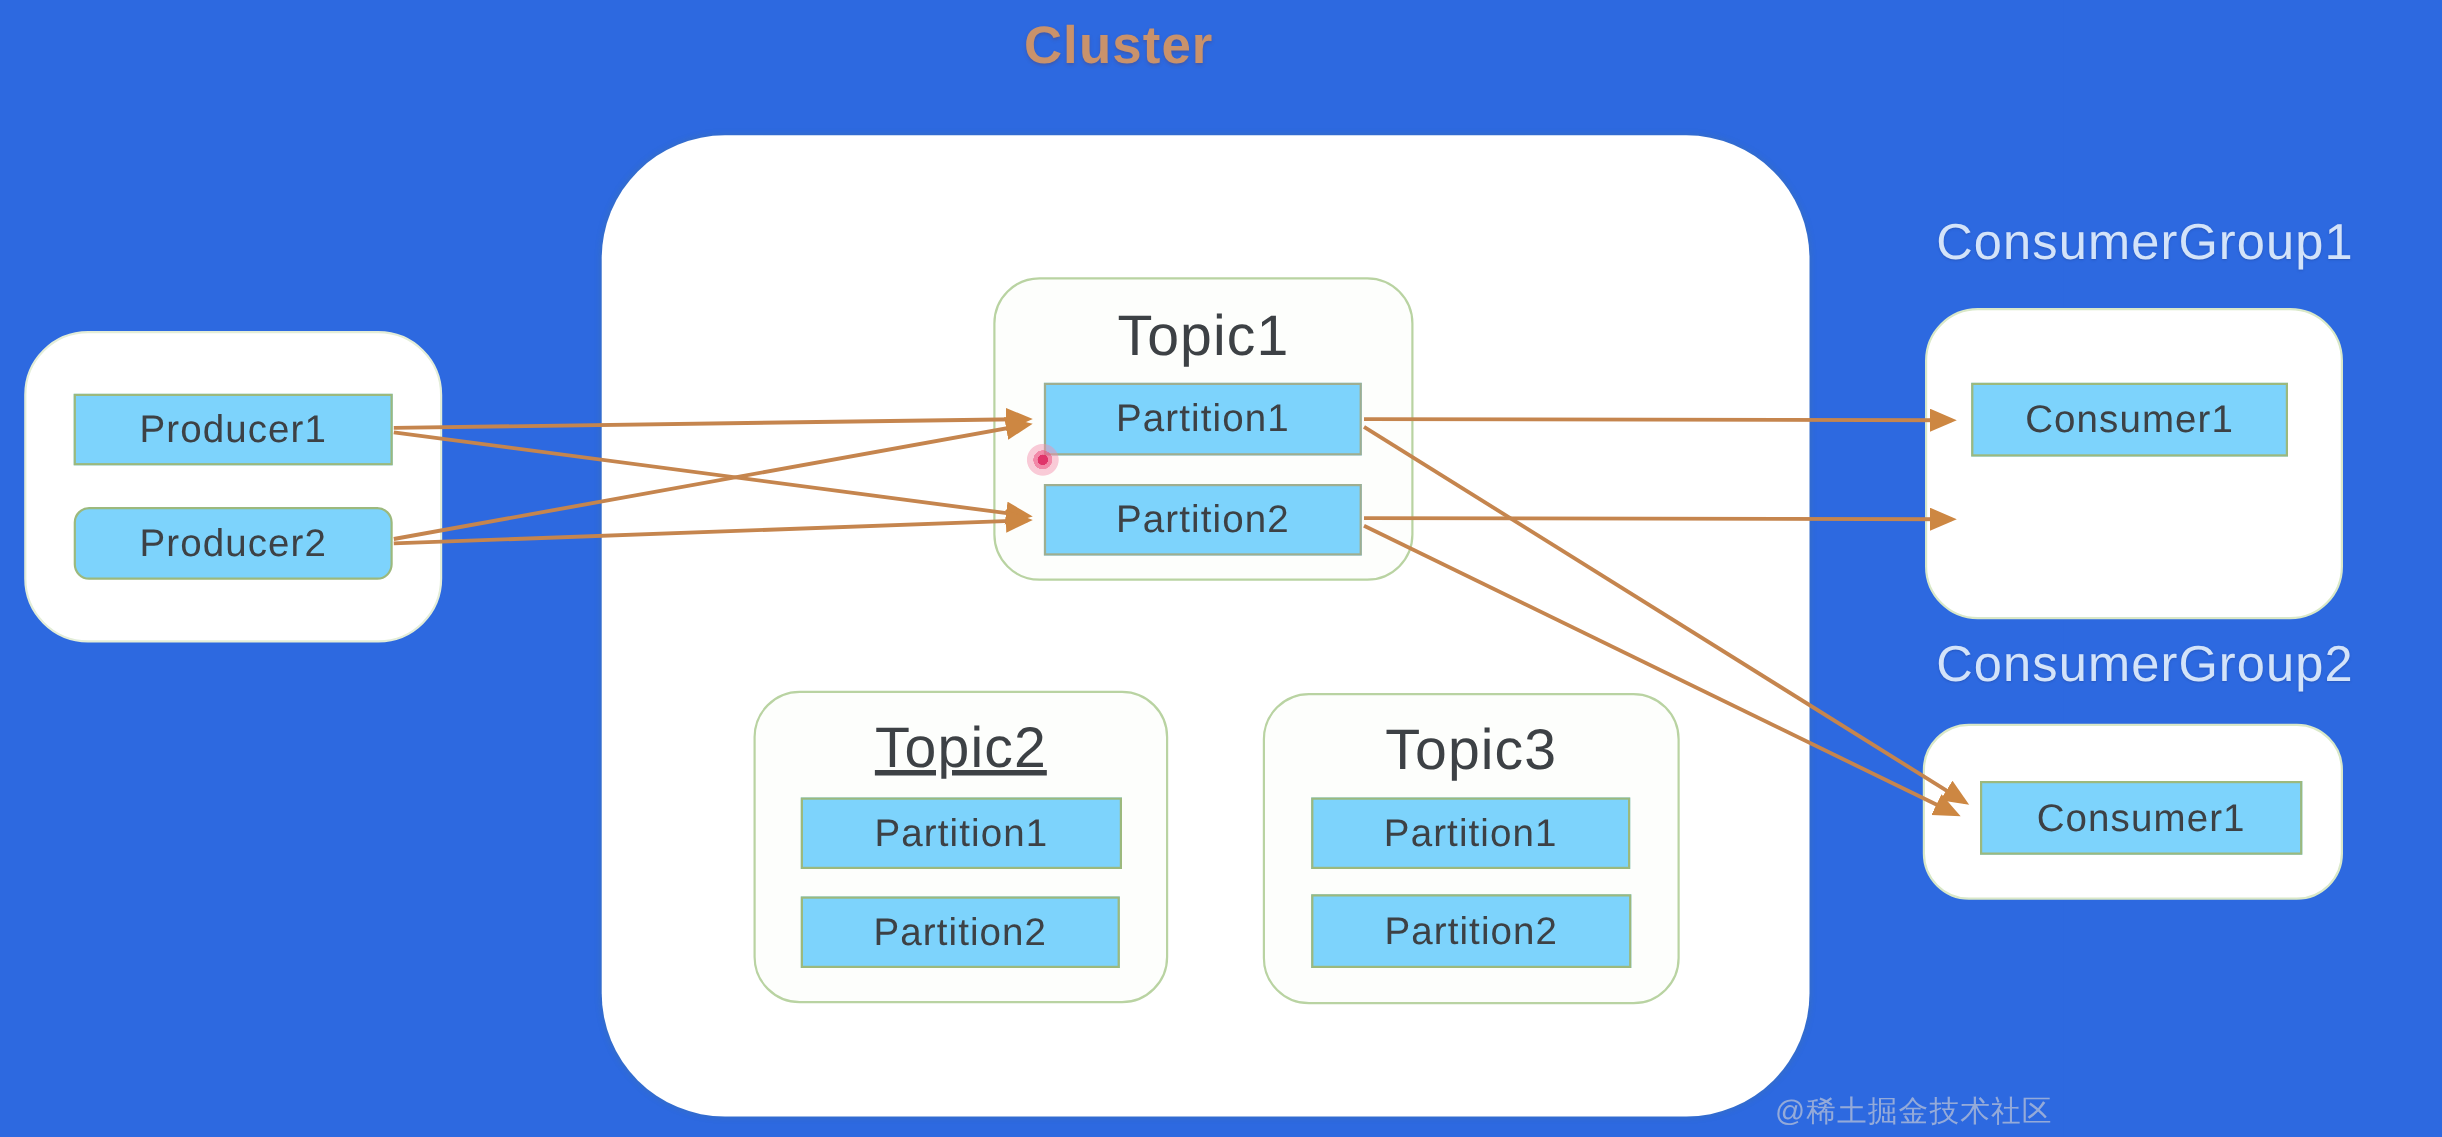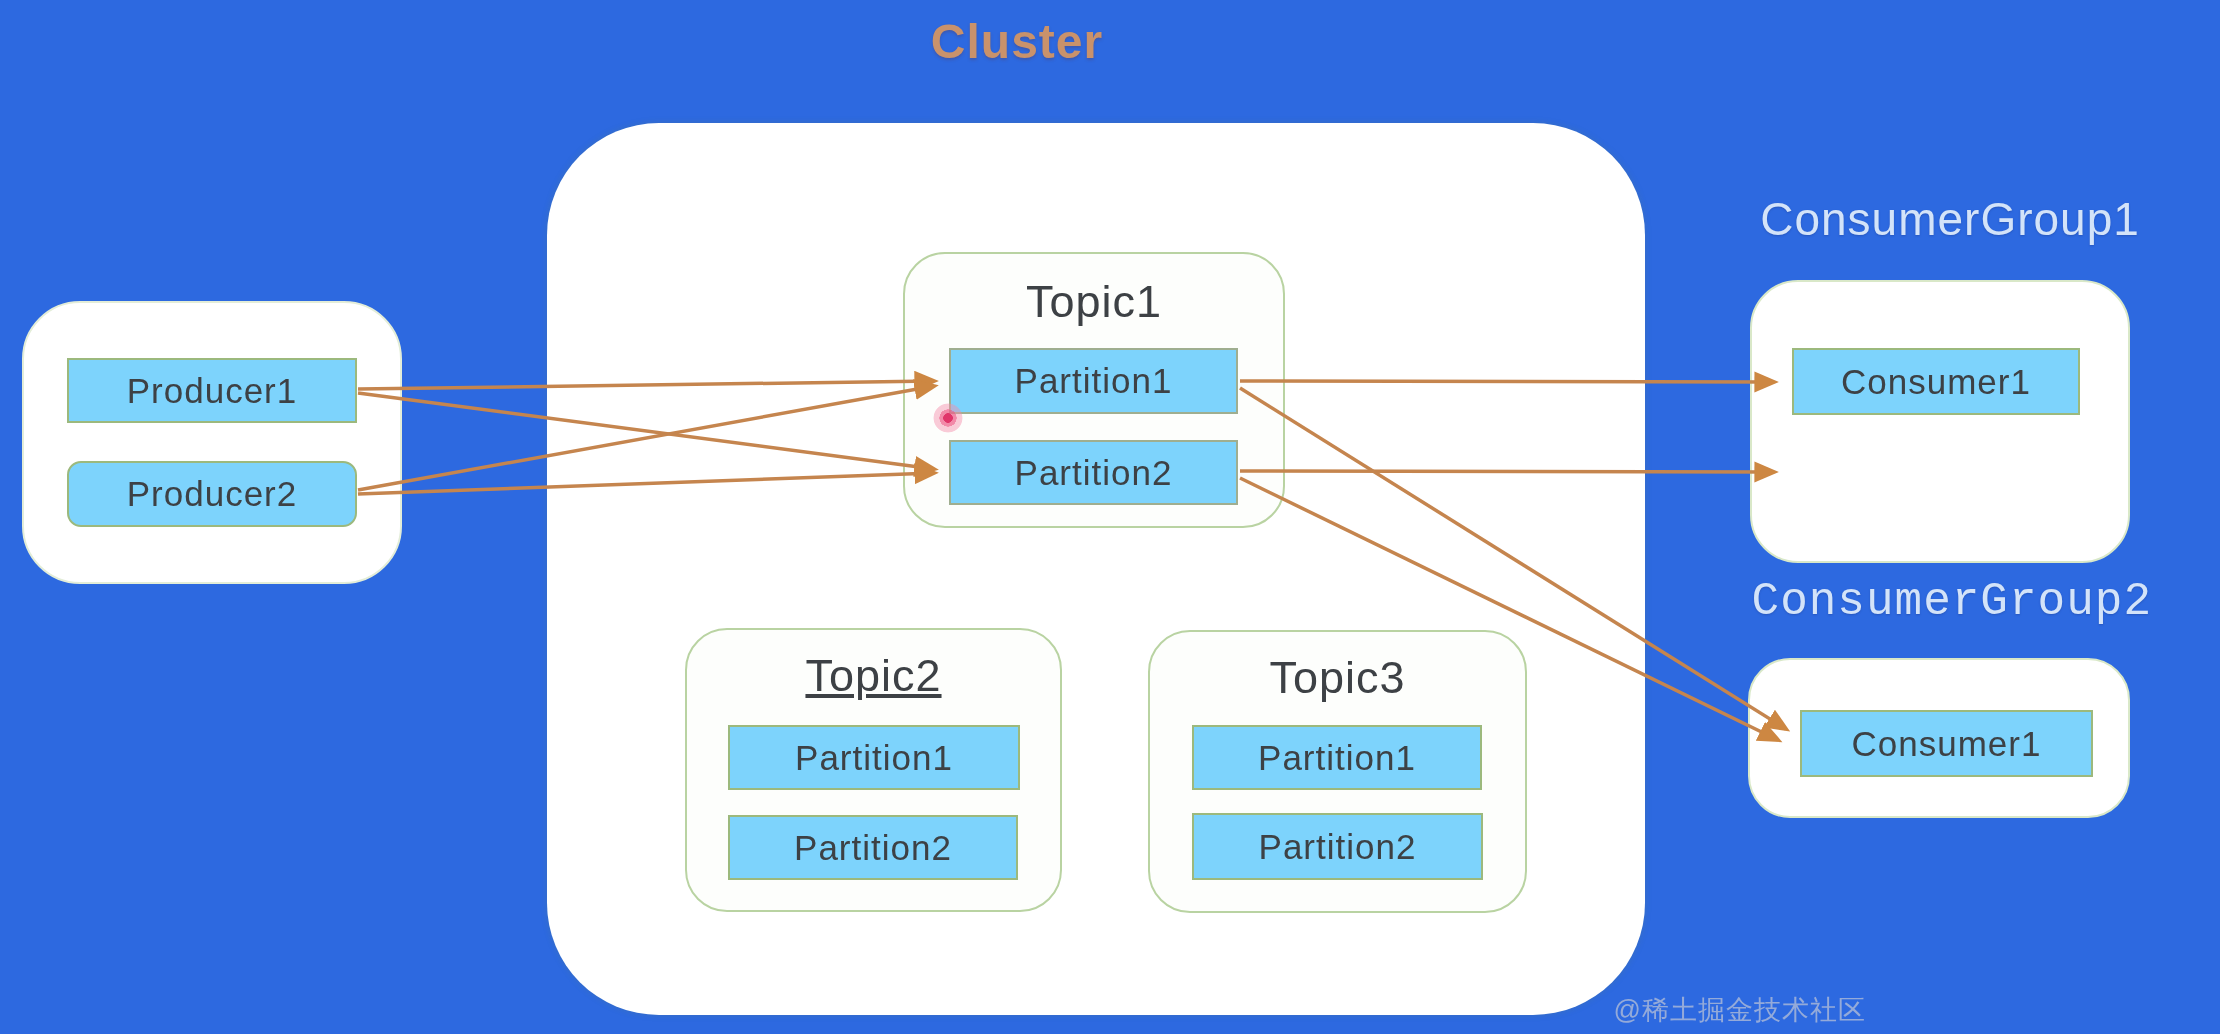--- a/index.html
+++ b/index.html
@@ -22,21 +22,21 @@
     border:2px solid #d9e8c8;}
 
   
   .topic-container{position:absolute;background:#fdfefc;box-sizing:border-box;
     border:2.5px solid var(--container-border,#b9d3a2);border-radius:42px;}
   #topic1-container{left:903px;top:252px;width:382px;height:276px;}
   #topic2-container{left:685px;top:628px;width:377px;height:284px;}
   #topic3-container{left:1148px;top:630px;width:379px;height:283px;}
 
   .topic-title{position:absolute;text-align:center;color:var(--box-text,#3d4145);
-    font-size:45px;font-weight:500;letter-spacing:1px;}
+    font-size:52px;font-weight:500;letter-spacing:1px;}
   #topic1-title{left:903px;top:276px;width:382px;}
   #topic2-title{left:685px;top:650px;width:377px;text-decoration:underline;}
   #topic3-title{left:1148px;top:652px;width:379px;}
 
   
   .node{position:absolute;background:#7dd3fc;box-sizing:border-box;
     border:2.5px solid var(--node-border-green,#9cb97d);
     display:flex;align-items:center;justify-content:center;
     color:var(--box-text,#3d4145);font-size:35px;letter-spacing:1px;}
   .node.grayish{border-color:#9fae90;}
@@ -52,21 +52,21 @@
   #g1c2-box{left:1792px;top:440px;width:288px;height:65px;}
   #g2c1-box{left:1800px;top:710px;width:293px;height:67px;}
 
   
   #cluster-title{position:absolute;left:547px;top:14px;width:940px;text-align:center;
     color:var(--cluster-title,#c9926b);font-size:48px;font-weight:bold;letter-spacing:1px;
     text-shadow:0 2px 3px rgba(90,60,90,.35);}
   .group-label{position:absolute;color:var(--group-label,#d3e3f9);font-size:46px;
     letter-spacing:1px;text-shadow:0 1px 2px rgba(30,60,140,.4);}
   #group1-label{left:1750px;top:192px;width:400px;text-align:center;}
-  #group2-label{left:1748px;top:576px;width:404px;text-align:right;font-family:Liberation Mono, monospace;}
+  #group2-label{left:1748px;top:576px;width:404px;text-align:center;}
 
   
   #edge-layer{position:absolute;left:0;top:0;width:2220px;height:1034px;pointer-events:none;z-index:5;}
   .edge{stroke:var(--edge,#c5854e);stroke-width:3.5;fill:none;}
   .ah-path{fill:var(--arrowhead,#cd8742);}
 
   
   #cursor-dot{position:absolute;left:933px;top:403px;width:30px;height:30px;border-radius:50%;
     background:radial-gradient(circle,
       var(--cursor-red,#e0356a) 0 22%,

